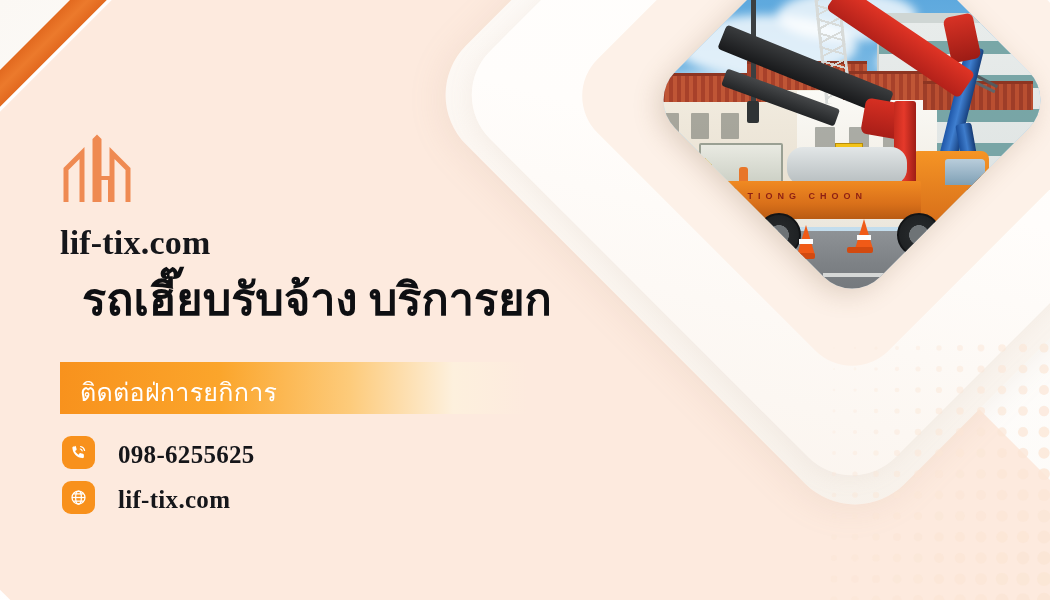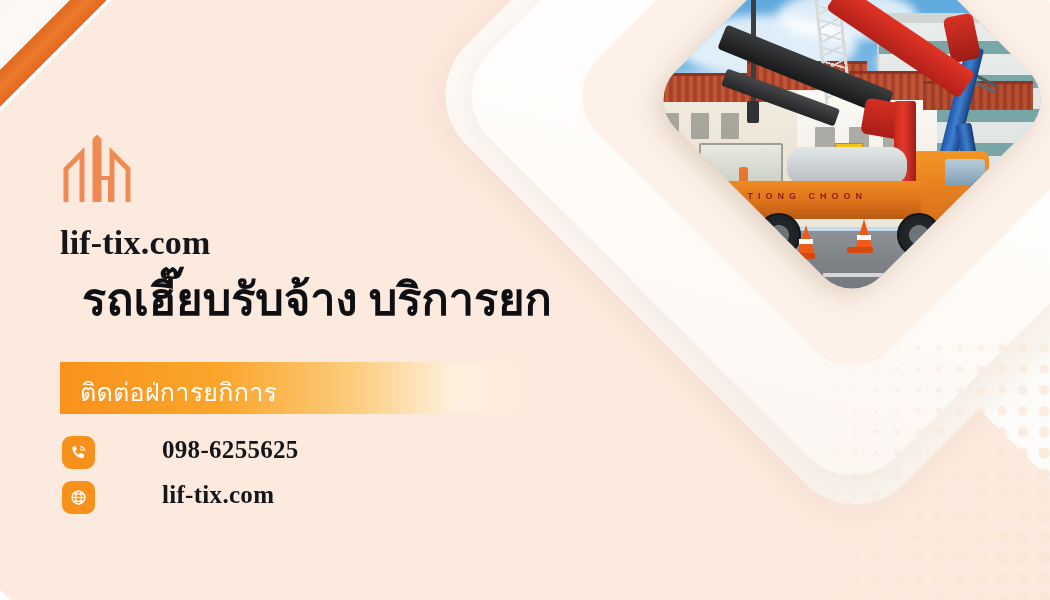--- a/index.html
+++ b/index.html
@@ -311,21 +311,21 @@
     position: absolute; left: 60px; top: 362px;
     width: 468px; height: 52px;
     background: linear-gradient(90deg, #f8921d 0%, #fba52b 34%, #fdcb7b 62%, #fdf0dd 84%, rgba(255,255,255,0) 100%);
   }
   .cta-label {
     position: absolute; left: 80px; top: 372px;
     font-size: 25px; color: #ffffff; font-weight: normal;
     letter-spacing: .3px;
   }
 
-  .contact-row { position: absolute; display: flex; align-items: flex-start; gap: 44px; }
+  .contact-row { position: absolute; display: flex; align-items: flex-end; }
   .row-phone { left: 62px; top: 436px; }
   .row-web   { left: 62px; top: 481px; }
 
   .ic-badge {
     width: 33px; height: 33px; border-radius: 9px;
     background: #f8911c;
     display: flex; align-items: center; justify-content: center;
     flex: 0 0 auto;
   }
   .contact-text {

